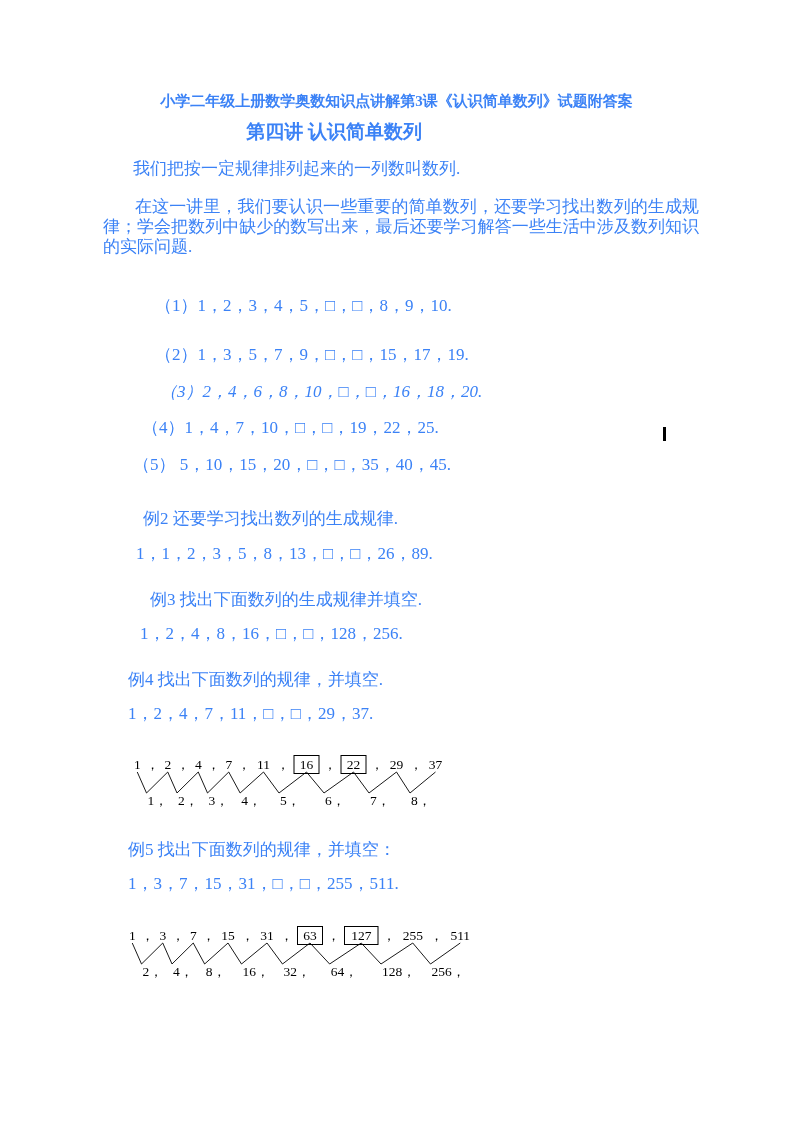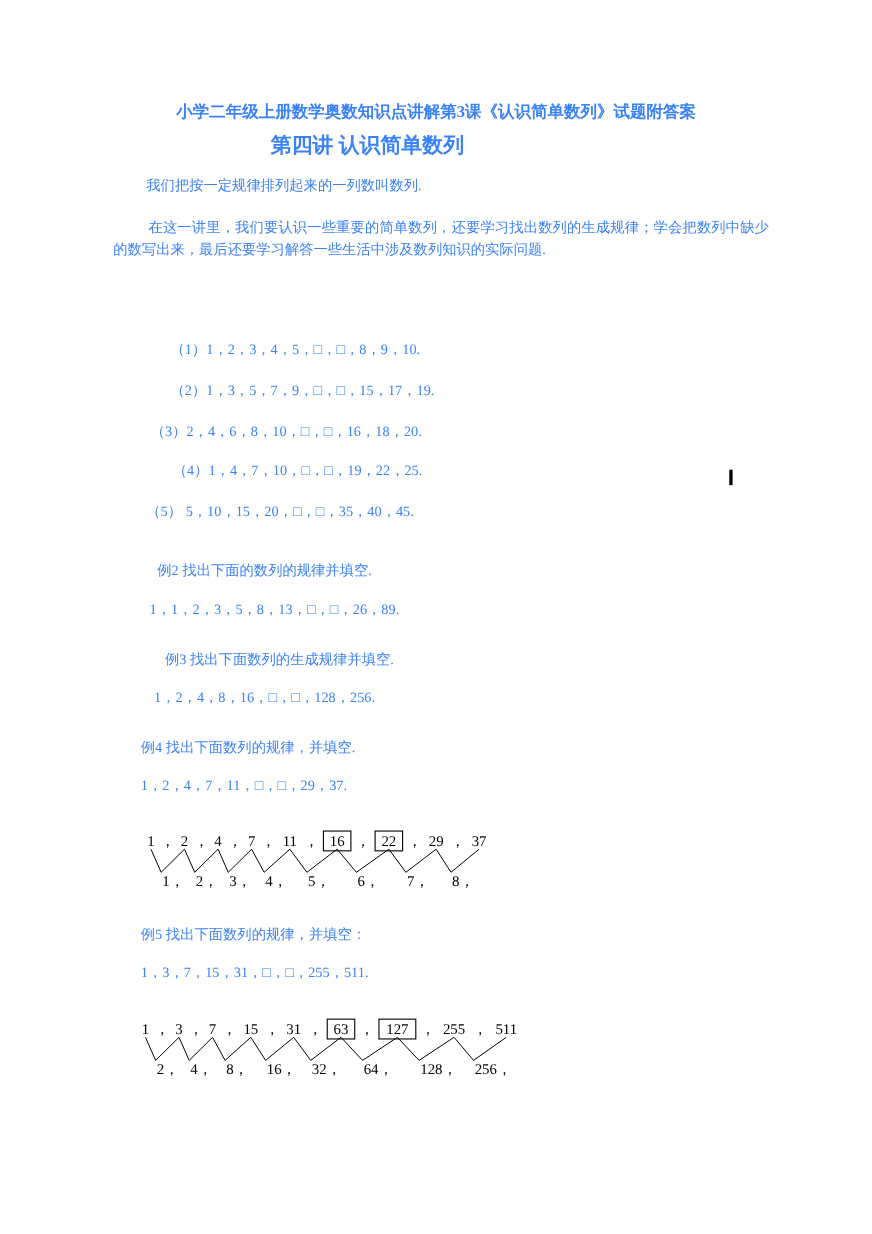--- a/index.html
+++ b/index.html
@@ -22,33 +22,33 @@
     text-align: center;
     font-size: 15px; font-weight: 700;
     white-space: nowrap;
   }
   .heading {
     top: 119px; left: 0; width: 668px;
     text-align: center;
     font-size: 19px; font-weight: 700;
     white-space: nowrap;
   }
-  .body-text { font-size: 13px; line-height: 20px; }
+  .body-text { font-size: 17px; line-height: 20px; }
   .p1 { top: 159px; left: 133px; }
   .p2 {
     top: 197px; left: 103px; width: 596px;
     text-indent: 32px;
     white-space: normal;
     text-align: justify;
   }
   .ex1-label { top: 271px; left: 145px; }
-  .ex1-item-1 { top: 308px; left: 155px; text-align: center; }
+  .ex1-item-1 { top: 296px; left: 155px; text-align: center; }
   .ex1-item-2 { top: 345px; left: 155px; }
-  .ex1-item-3 { top: 382px; left: 137px; }
-  .ex1-item-4 { top: 418px; left: 157px; font-family: Liberation Serif, serif; }
+  .ex1-item-3 { top: 382px; left: 160px; font-style: italic; }
+  .ex1-item-4 { top: 418px; left: 142px; font-family: Liberation Serif, serif; }
   .ex1-item-5 { top: 455px; left: 133px; }
   .ex2-label { top: 509px; left: 143px; }
   .ex2-seq   { top: 544px; left: 136px; }
   .ex3-label { top: 590px; left: 150px; }
   .ex3-seq   { top: 624px; left: 140px; }
   .ex4-label { top: 670px; left: 128px; text-align: right; }
   .ex4-seq   { top: 704px; left: 128px; }
   .ex5-label { top: 840px; left: 128px; }
   .ex5-seq   { top: 874px; left: 128px; }
   .cursor-mark {
@@ -80,21 +80,21 @@
   <div class="abs body-text p2">在这一讲里，我们要认识一些重要的简单数列，还要学习找出数列的生成规律；学会把数列中缺少的数写出来，最后还要学习解答一些生活中涉及数列知识的实际问题.</div>
 
   <div class="abs body-text ex1-item-1">（1）1，2，3，4，5，□，□，8，9，10.</div>
   <div class="abs body-text ex1-item-2">（2）1，3，5，7，9，□，□，15，17，19.</div>
   <div class="abs body-text ex1-item-3">（3）2，4，6，8，10，□，□，16，18，20.</div>
   <div class="abs body-text ex1-item-4">（4）1，4，7，10，□，□，19，22，25.</div>
   <div class="abs body-text ex1-item-5">（5） 5，10，15，20，□，□，35，40，45.</div>
 
   <div class="cursor-mark"></div>
 
-  <div class="abs body-text ex2-label">例2 找出下面的数列的规律并填空.</div>
+  <div class="abs body-text ex2-label">例2 还要学习找出数列的生成规律.</div>
   <div class="abs body-text ex2-seq">1，1，2，3，5，8，13，□，□，26，89.</div>
 
   <div class="abs body-text ex3-label">例3 找出下面数列的生成规律并填空.</div>
   <div class="abs body-text ex3-seq">1，2，4，8，16，□，□，128，256.</div>
 
   <div class="abs body-text ex4-label">例4 找出下面数列的规律，并填空.</div>
   <div class="abs body-text ex4-seq">1，2，4，7，11，□，□，29，37.</div>
 
   <svg class="diagram diagram-1" id="diagram1" width="420" height="58">
       <text x="4.25" y="14" text-anchor="middle">1</text>

